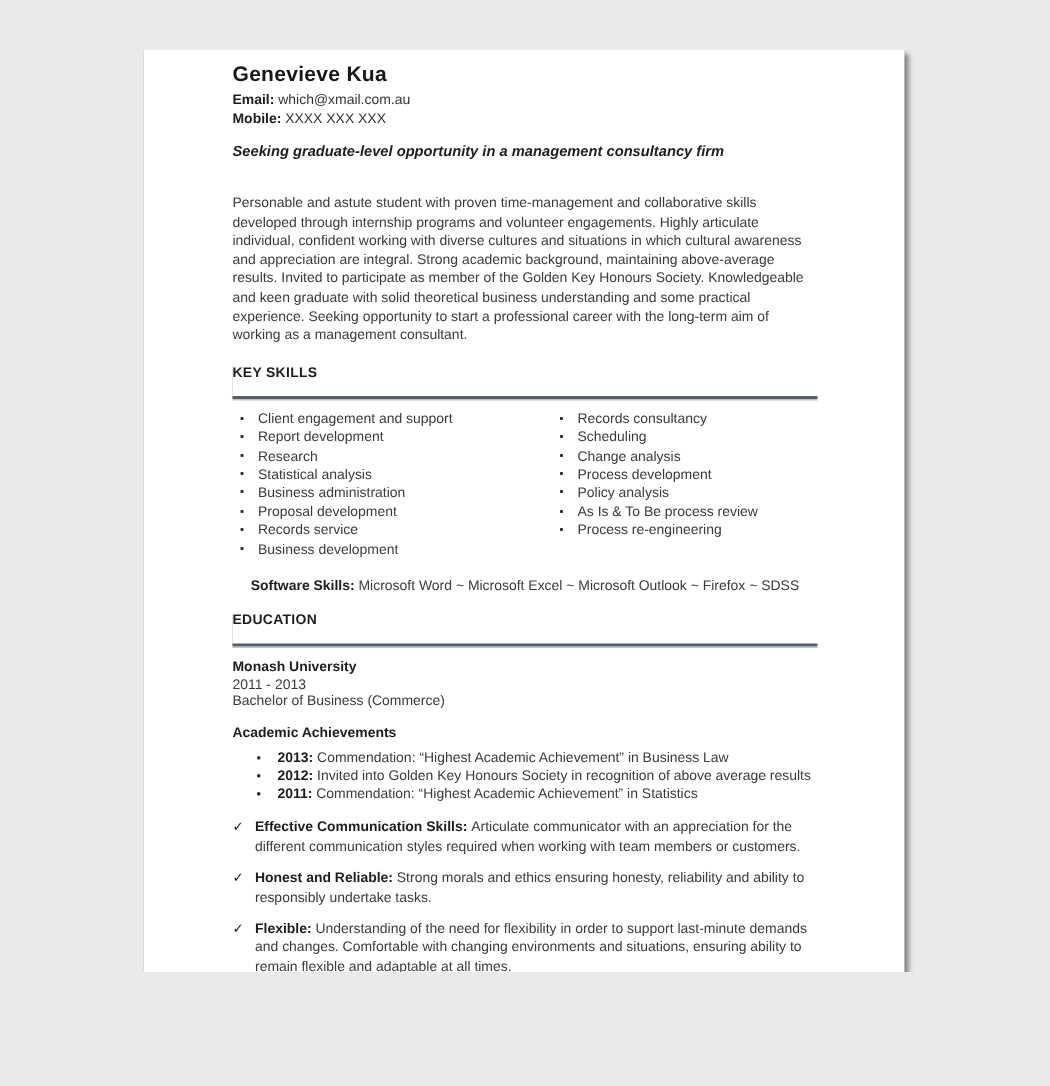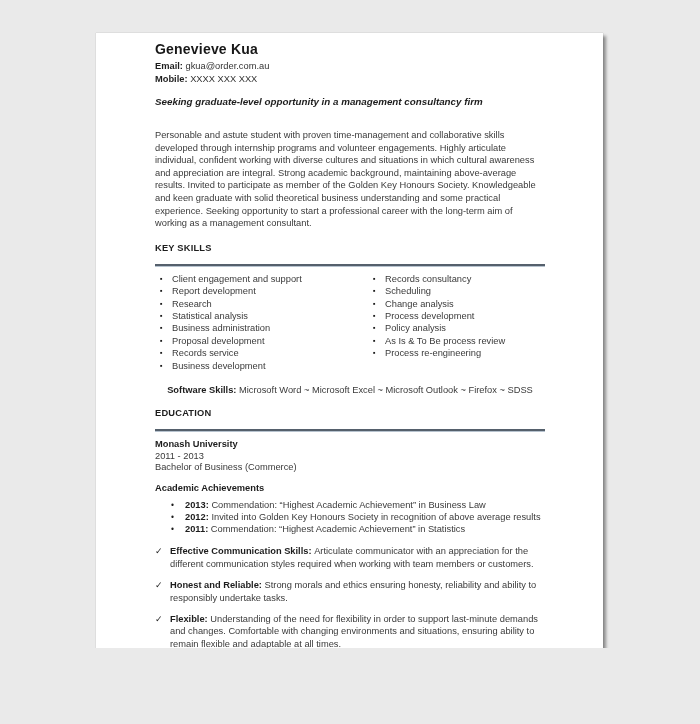--- a/index.html
+++ b/index.html
@@ -69,21 +69,21 @@
 </head>
 <body>
 
 <div class="canvas">
   <div class="paper">
     <div class="content">
 
       <div class="name">Genevieve Kua</div>
       <div class="contact-line">
         <span class="lbl">Email:</span>
-        <span>gkua@order.com.au</span>
+        <span>which@xmail.com.au</span>
       </div>
       <div class="contact-line">
         <span class="lbl">Mobile:</span>
         <span>XXXX XXX XXX</span>
       </div>
       <div class="objective">Seeking graduate-level opportunity in a management consultancy firm</div>
 
       <div class="summary">Personable and astute student with proven time-management and collaborative skills developed through internship programs and volunteer engagements. Highly articulate individual, confident working with diverse cultures and situations in which cultural awareness and appreciation are integral. Strong academic background, maintaining above-average results. Invited to participate as member of the Golden Key Honours Society. Knowledgeable and keen graduate with solid theoretical business understanding and some practical experience. Seeking opportunity to start a professional career with the long-term aim of working as a management consultant.</div>
 
       <div class="sec-head">KEY SKILLS</div>

